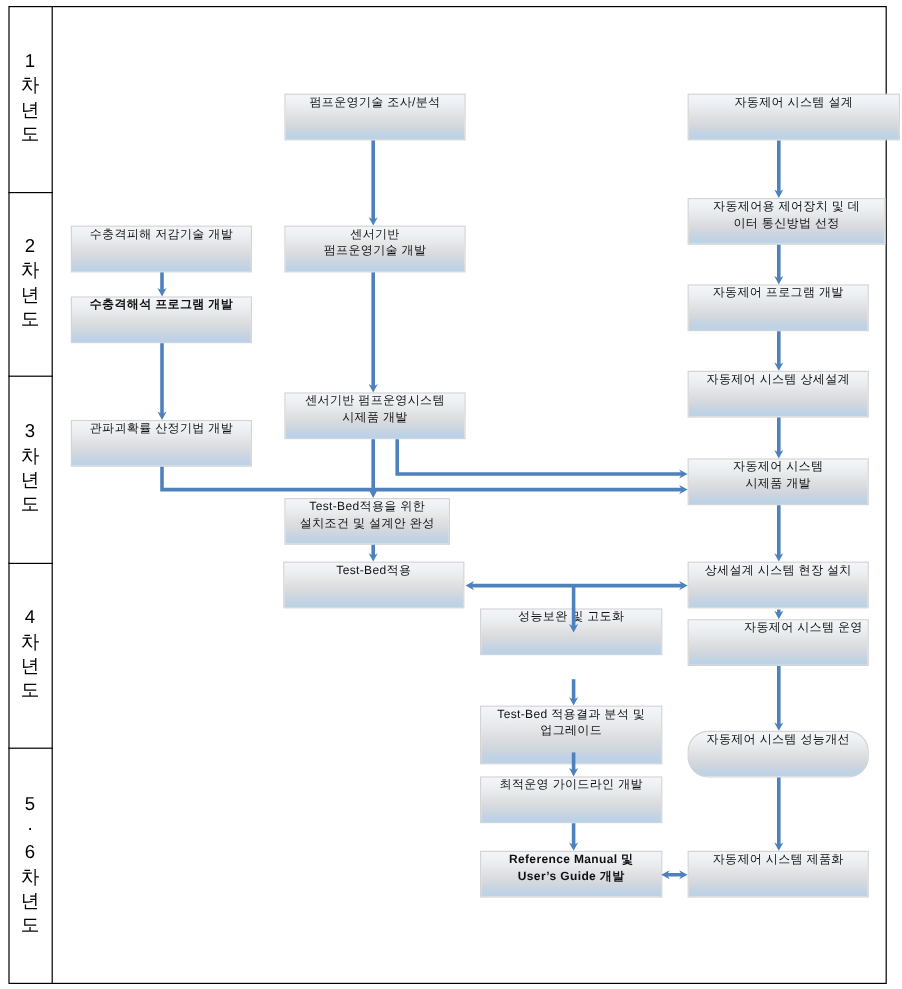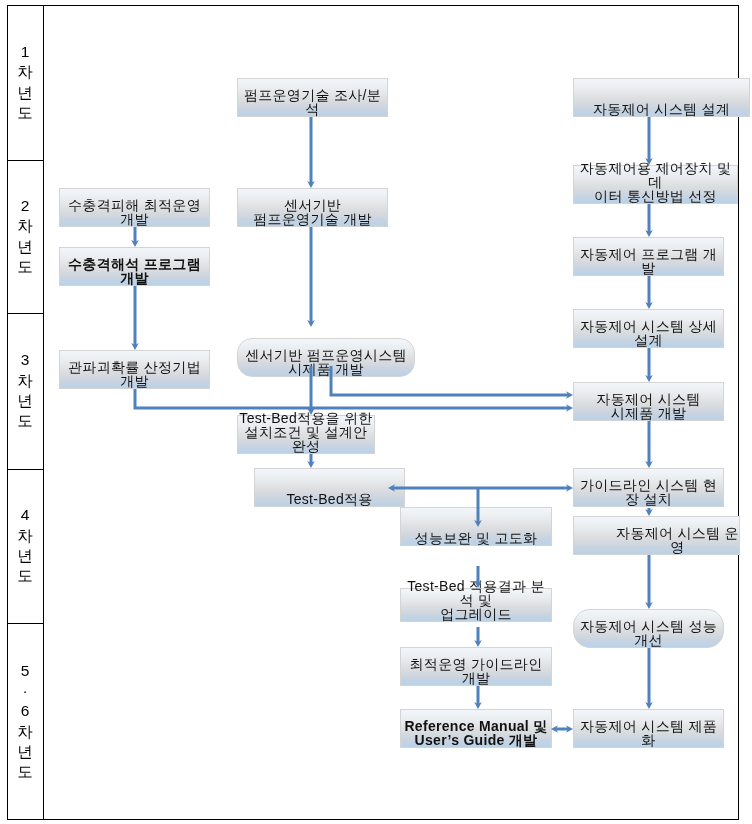--- a/index.html
+++ b/index.html
@@ -21,22 +21,22 @@
   .node{position:absolute;box-sizing:border-box;
         border:1px solid #d4d4d4;
         background:linear-gradient(to bottom,
              #f2f6fa 0%,
              #ebeef1 24%,
              #e1e2e4 46%,
              #dcdde0 56%,
              #d2d8de 70%,
              #c6d3e1 84%,
              #b9d2e9 100%);
-        display:flex;align-items:flex-end;justify-content:center;
-        text-align:center;font-size:14px;color:#111;line-height:14px;letter-spacing:0.3px;}
+        display:flex;align-items:flex-start;justify-content:center;
+        text-align:center;font-size:10px;color:#111;line-height:14px;letter-spacing:0.3px;}
   .node .lbl{display:block;white-space:pre-line;}
 
   svg#wires{position:absolute;left:0;top:0;width:752px;height:824px;}
 </style>
 </head>
 <body>
 
 <div id="root">
   <div class="frame" id="frame" style="left: 7px; top: 5px; width: 732px; height: 815px;"></div>
   <div class="vdiv" id="vdiv" style="left: 43.2px; top: 5px; width: 1.2px; height: 815px;"></div>
@@ -89,67 +89,67 @@
       </div>
     </div>
   <div id="node-layer">
       <div class="node" id="n1" style="left:237px;top:78px;width:151px;height:39px;">
         <span class="lbl">펌프운영기술 조사/분석</span>
       </div>
       <div class="node" id="n2" style="left:573px;top:78px;width:177px;height:39px;">
         <span class="lbl">자동제어 시스템 설계</span>
       </div>
       <div class="node" id="n3" style="left:59px;top:188px;width:151px;height:39px;">
-        <span class="lbl">수충격피해 최적운영 개발</span>
+        <span class="lbl">수충격피해 저감기술 개발</span>
       </div>
       <div class="node" id="n4" style="left:237px;top:188px;width:151px;height:39px;">
         <span class="lbl">센서기반
 펌프운영기술 개발</span>
       </div>
       <div class="node" id="n5" style="left:573px;top:165px;width:165px;height:39px;">
         <span class="lbl">자동제어용 제어장치 및 데
 이터 통신방법 선정</span>
       </div>
       <div class="node" id="n6" style="left:59px;top:247px;width:151px;height:39px;font-weight:bold;">
         <span class="lbl">수충격해석 프로그램 개발</span>
       </div>
       <div class="node" id="n7" style="left:573px;top:237px;width:151px;height:39px;">
         <span class="lbl">자동제어 프로그램 개발</span>
       </div>
       <div class="node" id="n8" style="left:59px;top:350px;width:151px;height:39px;">
         <span class="lbl">관파괴확률 산정기법 개발</span>
       </div>
-      <div class="node" id="n9" style="left:237px;top:338px;width:178px;height:39px;border-radius:15px;">
+      <div class="node" id="n9" style="left:237px;top:327px;width:151px;height:39px;">
         <span class="lbl">센서기반 펌프운영시스템
 시제품 개발</span>
       </div>
       <div class="node" id="n10" style="left:573px;top:309px;width:151px;height:39px;">
         <span class="lbl">자동제어 시스템 상세설계</span>
       </div>
       <div class="node" id="n11" style="left:573px;top:382px;width:151px;height:39px;">
         <span class="lbl">자동제어 시스템
 시제품 개발</span>
       </div>
       <div class="node" id="n12" style="left:237px;top:415px;width:138px;height:39px;">
         <span class="lbl">Test-Bed적용을 위한
 설치조건 및 설계안 완성</span>
       </div>
-      <div class="node" id="n13" style="left:254px;top:468px;width:151px;height:39px;">
+      <div class="node" id="n13" style="left:236px;top:468px;width:151px;height:39px;">
         <span class="lbl">Test-Bed적용</span>
       </div>
       <div class="node" id="n14" style="left:573px;top:468px;width:151px;height:39px;">
-        <span class="lbl">가이드라인 시스템 현장 설치</span>
-      </div>
-      <div class="node" id="n15" style="left:573px;top:516px;width:167px;height:39px;padding-left:42px;">
+        <span class="lbl">상세설계 시스템 현장 설치</span>
+      </div>
+      <div class="node" id="n15" style="left:573px;top:516px;width:151px;height:39px;padding-left:42px;">
         <span class="lbl">자동제어 시스템 운영</span>
       </div>
       <div class="node" id="n16" style="left:400px;top:507px;width:152px;height:39px;">
         <span class="lbl">성능보완 및 고도화</span>
       </div>
-      <div class="node" id="n17" style="left:400px;top:588px;width:152px;height:34px;">
+      <div class="node" id="n17" style="left:400px;top:588px;width:152px;height:49px;">
         <span class="lbl">Test-Bed 적용결과 분석 및
 업그레이드</span>
       </div>
       <div class="node" id="n18" style="left:573px;top:609px;width:151px;height:39px;border-radius:17px;">
         <span class="lbl">자동제어 시스템 성능개선</span>
       </div>
       <div class="node" id="n19" style="left:400px;top:647px;width:152px;height:39px;">
         <span class="lbl">최적운영 가이드라인 개발</span>
       </div>
       <div class="node" id="n20" style="left:400px;top:709px;width:152px;height:39px;font-weight:bold;">

